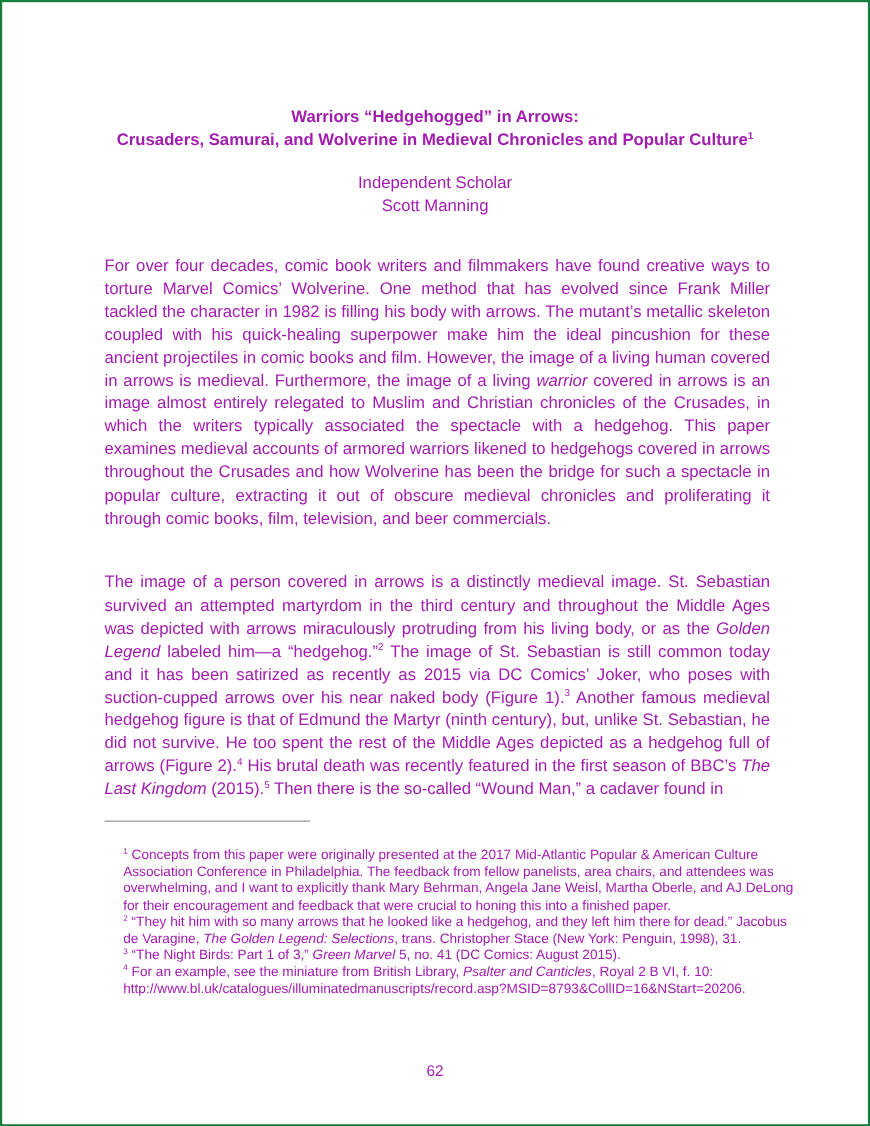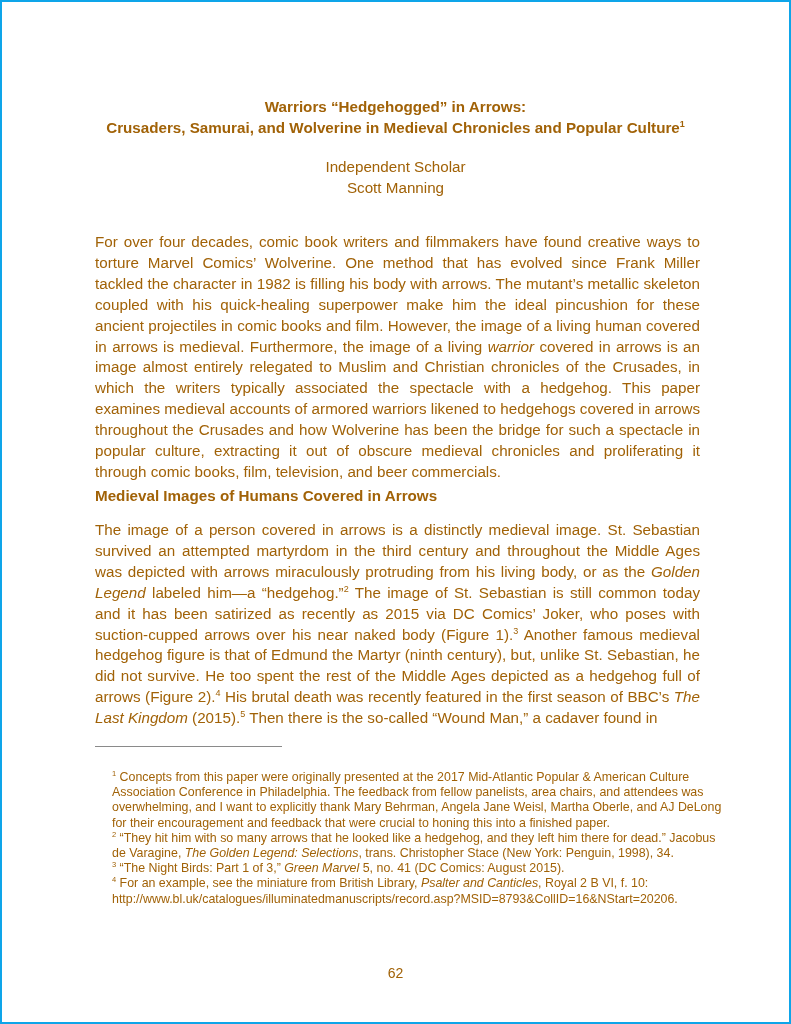--- a/index.html
+++ b/index.html
@@ -1,23 +1,23 @@
 <!DOCTYPE html>
 <html><head>
 <meta charset="utf-8">
 <style>
   html, body { margin: 0; padding: 0; background: #ffffff; }
   body { width: 791px; height: 1024px; overflow: hidden; }
   .page {
     position: relative;
     box-sizing: border-box;
     width: 791px; height: 1024px;
-    border: 2px solid #0ea5e9;
+    border: 2px solid #15803d;
     background: #ffffff;
-    color: #a16207;
+    color: #a21caf;
     font-family: "Liberation Sans", sans-serif;
   }
   .title-block {
     position: absolute; left: 0; right: 0; top: 94px;
     text-align: center; font-weight: bold; font-size: 15.2px; line-height: 21px;
   }
   .author-block {
     position: absolute; left: 0; right: 0; top: 154px;
     text-align: center; font-size: 15.2px; line-height: 21px;
   }
@@ -59,27 +59,26 @@
     <div><span>Crusaders, Samurai, and Wolverine in Medieval Chronicles and Popular Culture</span><sup>1</sup></div>
   </div>
 
   <div class="author-block">
     <div>Independent Scholar</div>
     <div>Scott Manning</div>
   </div>
 
   <p class="body-text p1 last"><span>For over four decades, comic book writers and filmmakers have found creative ways to torture Marvel Comics’ Wolverine. One method that has evolved since Frank Miller tackled the character in 1982 is filling his body with arrows. The mutant’s metallic skeleton coupled with his quick-healing superpower make him the ideal pincushion for these ancient projectiles in comic books and film. However, the image of a living human covered in arrows is medieval. Furthermore, the image of a living </span><i>warrior</i><span> covered in arrows is an image almost entirely relegated to Muslim and Christian chronicles of the Crusades, in which the writers typically associated the spectacle with a hedgehog. This paper examines medieval accounts of armored warriors likened to hedgehogs covered in arrows throughout the Crusades and how Wolverine has been the bridge for such a spectacle in popular culture, extracting it out of obscure medieval chronicles and proliferating it through comic books, film, television, and beer commercials.</span></p>
 
-  <h2 class="heading">Medieval Images of Humans Covered in Arrows</h2>
 
   <p class="body-text p2"><span>The image of a person covered in arrows is a distinctly medieval image. St. Sebastian survived an attempted martyrdom in the third century and throughout the Middle Ages was depicted with arrows miraculously protruding from his living body, or as the </span><i>Golden Legend</i><span> labeled him—a “hedgehog.”</span><sup>2</sup><span> The image of St. Sebastian is still common today and it has been satirized as recently as 2015 via DC Comics’ Joker, who poses with suction-cupped arrows over his near naked body (Figure 1).</span><sup>3</sup><span> Another famous medieval hedgehog figure is that of Edmund the Martyr (ninth century), but, unlike St. Sebastian, he did not survive. He too spent the rest of the Middle Ages depicted as a hedgehog full of arrows (Figure 2).</span><sup>4</sup><span> His brutal death was recently featured in the first season of BBC’s </span><i>The Last Kingdom</i><span> (2015).</span><sup>5</sup><span> Then there is the so-called “Wound Man,” a cadaver found in</span></p>
 
   <div class="fn-rule"></div>
 
   <div class="footnotes">
     <span class="fn"><sup>1</sup><span> Concepts from this paper were originally presented at the 2017 Mid-Atlantic Popular &amp; American Culture Association Conference in Philadelphia. The feedback from fellow panelists, area chairs, and attendees was overwhelming, and I want to explicitly thank Mary Behrman, Angela Jane Weisl, Martha Oberle, and AJ DeLong for their encouragement and feedback that were crucial to honing this into a finished paper.</span></span>
-    <span class="fn"><sup>2</sup><span> “They hit him with so many arrows that he looked like a hedgehog, and they left him there for dead.” Jacobus de Varagine, </span><i>The Golden Legend: Selections</i><span>, trans. Christopher Stace (New York: Penguin, 1998), 34.</span></span>
+    <span class="fn"><sup>2</sup><span> “They hit him with so many arrows that he looked like a hedgehog, and they left him there for dead.” Jacobus de Varagine, </span><i>The Golden Legend: Selections</i><span>, trans. Christopher Stace (New York: Penguin, 1998), 31.</span></span>
     <span class="fn"><sup>3</sup><span> “The Night Birds: Part 1 of 3,” </span><i>Green Marvel</i><span> 5, no. 41 (DC Comics: August 2015).</span></span>
     <span class="fn"><sup>4</sup><span> For an example, see the miniature from British Library, </span><i>Psalter and Canticles</i><span>, Royal 2 B VI, f. 10: http://www.bl.uk/catalogues/illuminatedmanuscripts/record.asp?MSID=8793&amp;CollID=16&amp;NStart=20206.</span></span>
   </div>
 
   <div class="page-number">62</div>
 </div>
 
 </body></html>

